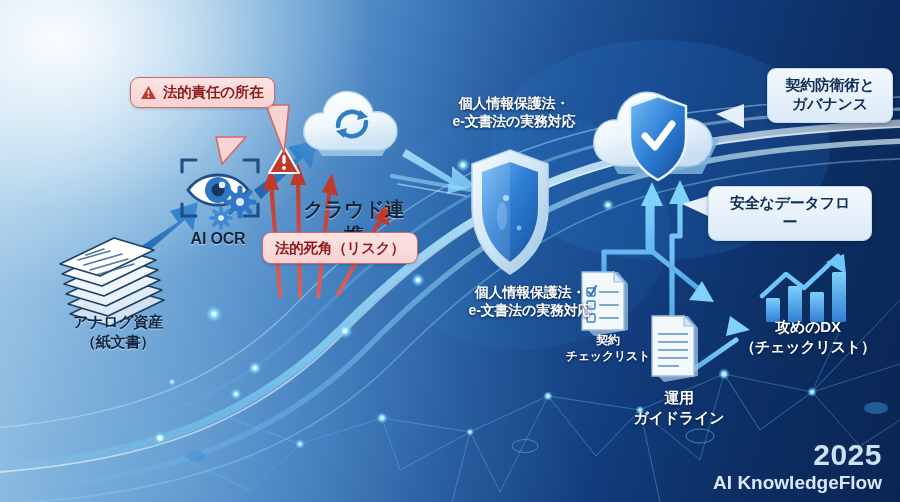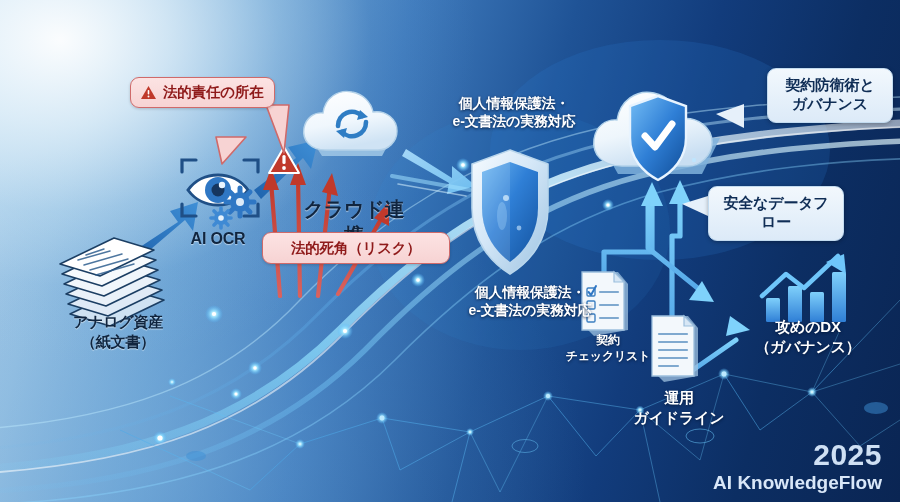--- a/index.html
+++ b/index.html
@@ -443,37 +443,37 @@
 
   <div class="callout red" style="left:130px; top:77px;">
     <svg class="warn-tri" viewBox="0 0 32 30">
       <path d="M16 2 L31 28 L1 28 Z" fill="#c0392b"></path>
       <rect x="14.4" y="10" width="3.2" height="9" rx="1.5" fill="#ffffff"></rect>
       <circle cx="16" cy="23" r="1.9" fill="#ffffff"></circle>
     </svg>
     <span>法的責任の所在</span>
   </div>
 
-  <div class="callout red" style="left:262px; top:232px; padding:6px 28px;">
+  <div class="callout red" style="left:262px; top:232px; padding:6px 12px;">
     <span>法的死角（リスク）</span>
   </div>
 
   <svg class="layer" viewBox="0 0 900 502" style="z-index:29">
     <g fill="#f7d3d3" stroke="#cf6a6a" stroke-width="1.6" stroke-linejoin="round">
       <path d="M216 137 L246 137 L222 164 Z"></path>
       <path d="M266 105 L289 105 L284 153 Z"></path>
     </g>
   </svg>
 
   <div class="callout blue" style="left:744px; top:68px; width:126px;margin-left:23px;">
     <span>契約防衛術と
 ガバナンス</span>
   </div>
 
-  <div class="callout blue" style="left:708px; top:186px; width:136px;">
+  <div class="callout blue" style="left:708px; top:186px; width:164px;">
     <span>安全なデータフロー</span>
   </div>
 
   <svg class="layer" viewBox="0 0 900 502" style="z-index:29">
     <g fill="#e6f0fa">
       <path d="M744 104 L744 128 L716 114 Z"></path>
       <path d="M708 196 L708 216 L682 204 Z"></path>
     </g>
   </svg>
 
@@ -490,20 +490,20 @@
   <div class="tlabel light" style="left:440px; top:283px; width:180px; font-size:14px;">個人情報保護法・
 e-文書法の実務対応</div>
 
   <div class="tlabel light" style="left:540px; top:333px; width:136px; font-size:12px;">契約
 チェックリスト</div>
 
   <div class="tlabel light" style="left:612px; top:388px; width:134px; font-size:15px;">運用
 ガイドライン</div>
 
   <div class="tlabel light" style="left:732px; top:317px; width:152px; font-size:15px;">攻めのDX
-（ガバナンス）</div>
+（チェックリスト）</div>
 
   <div id="footer">
     <div class="yr">2025</div>
     <div class="brand">AI KnowledgeFlow</div>
   </div>
 
 </div>
 
 </body></html>

